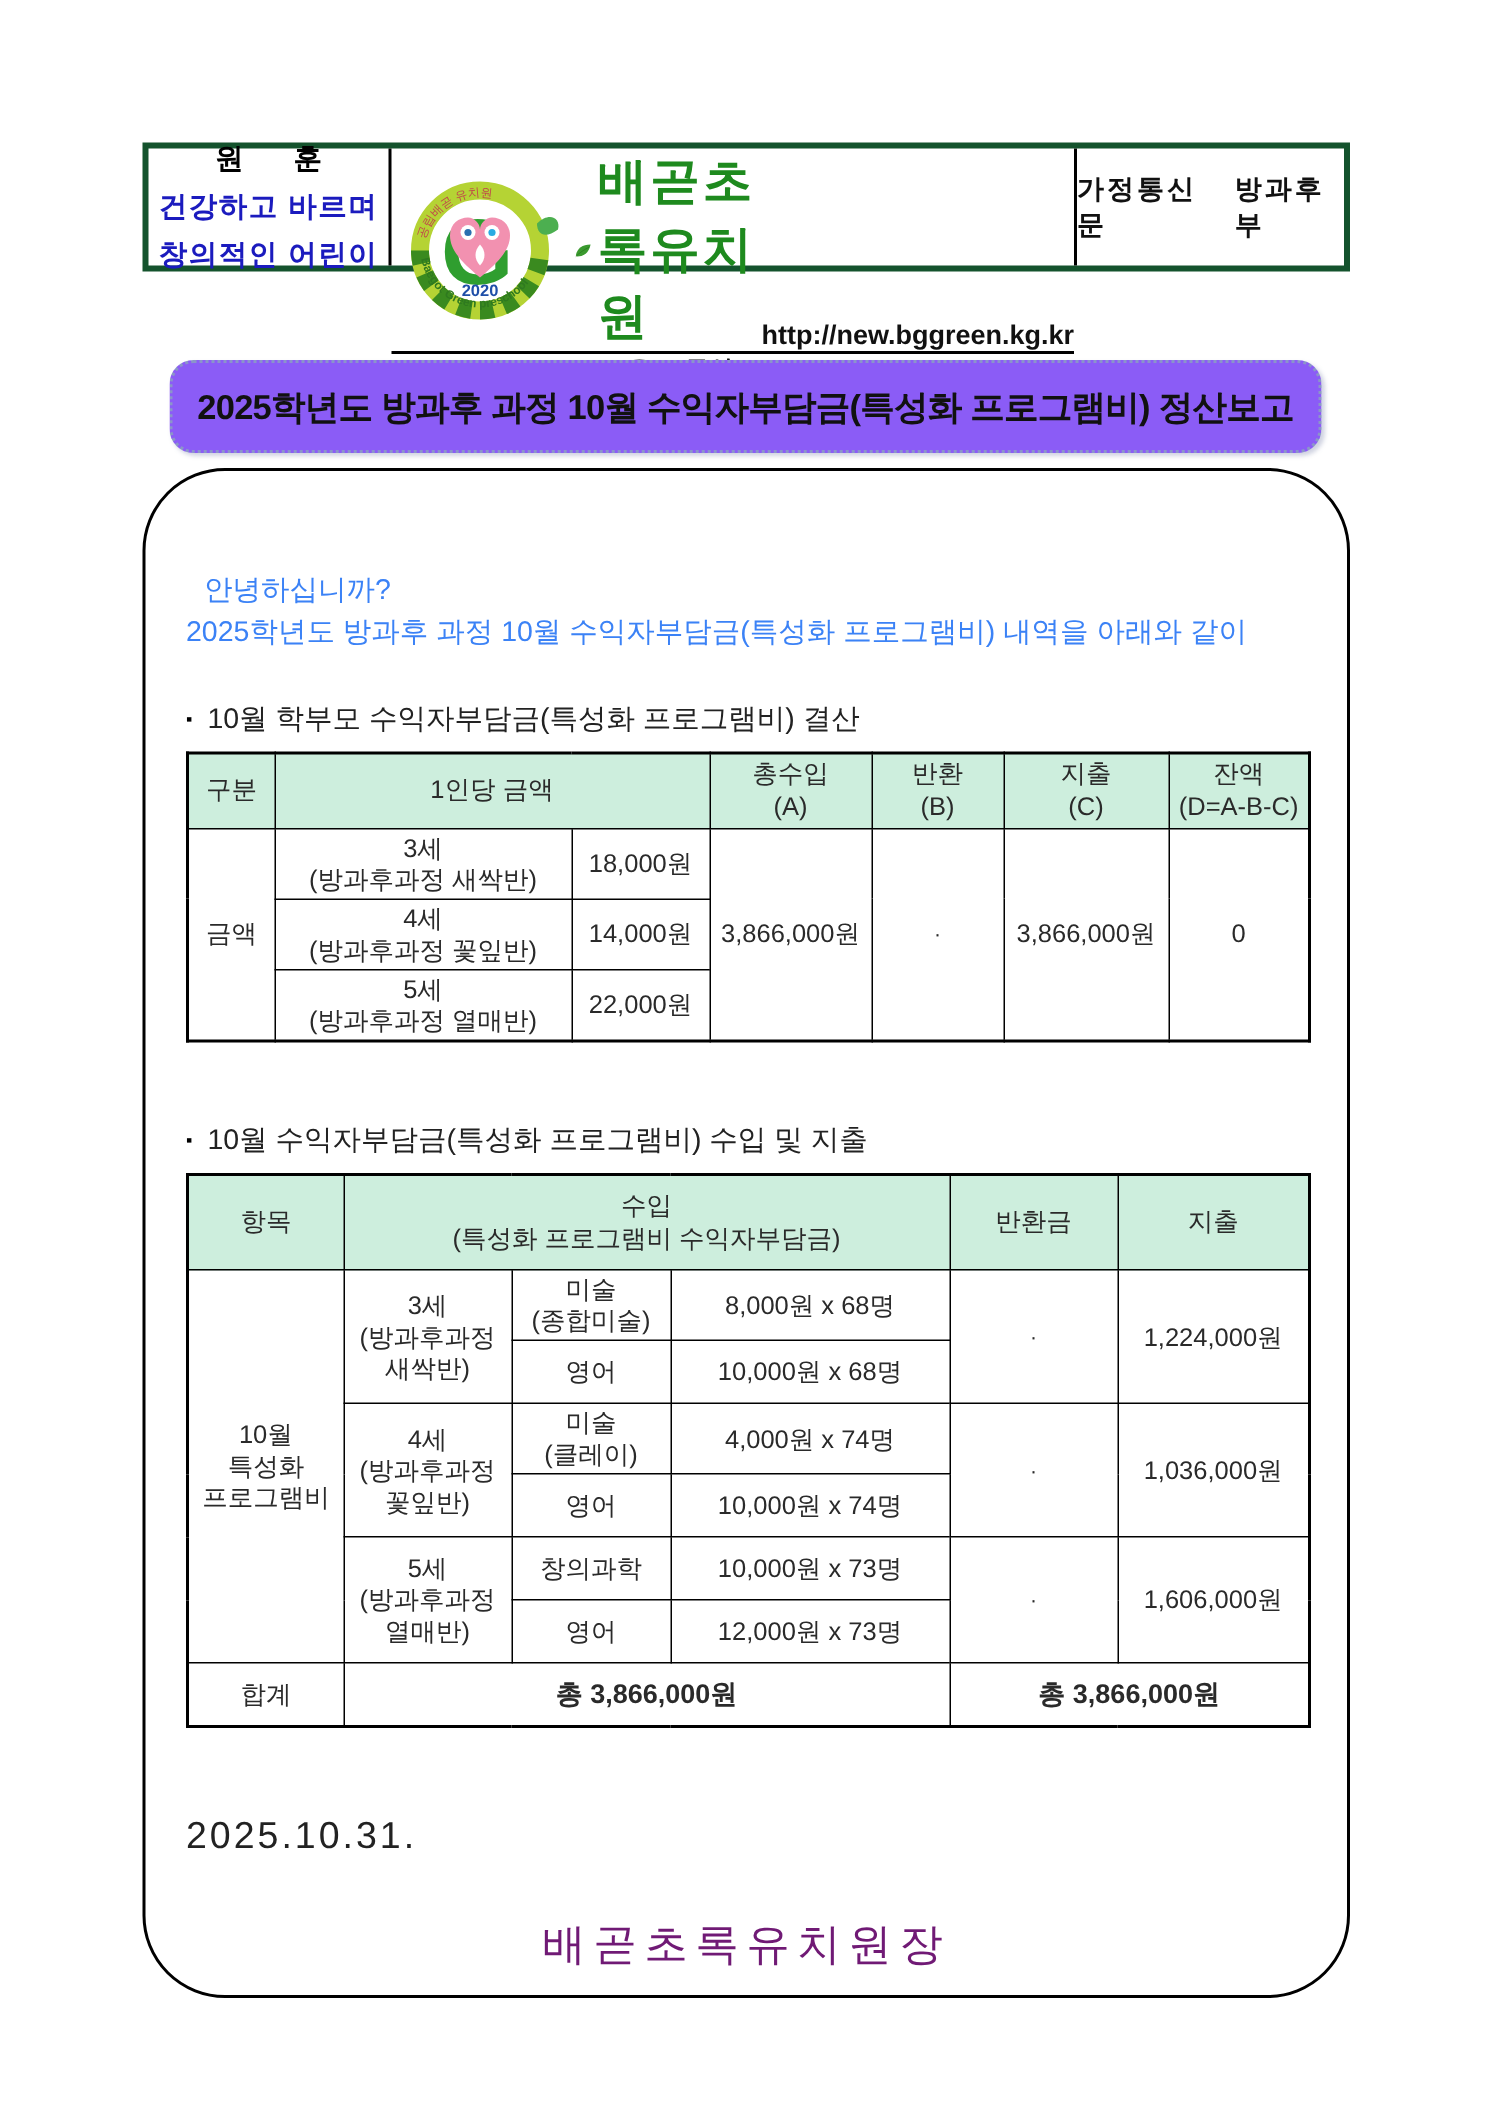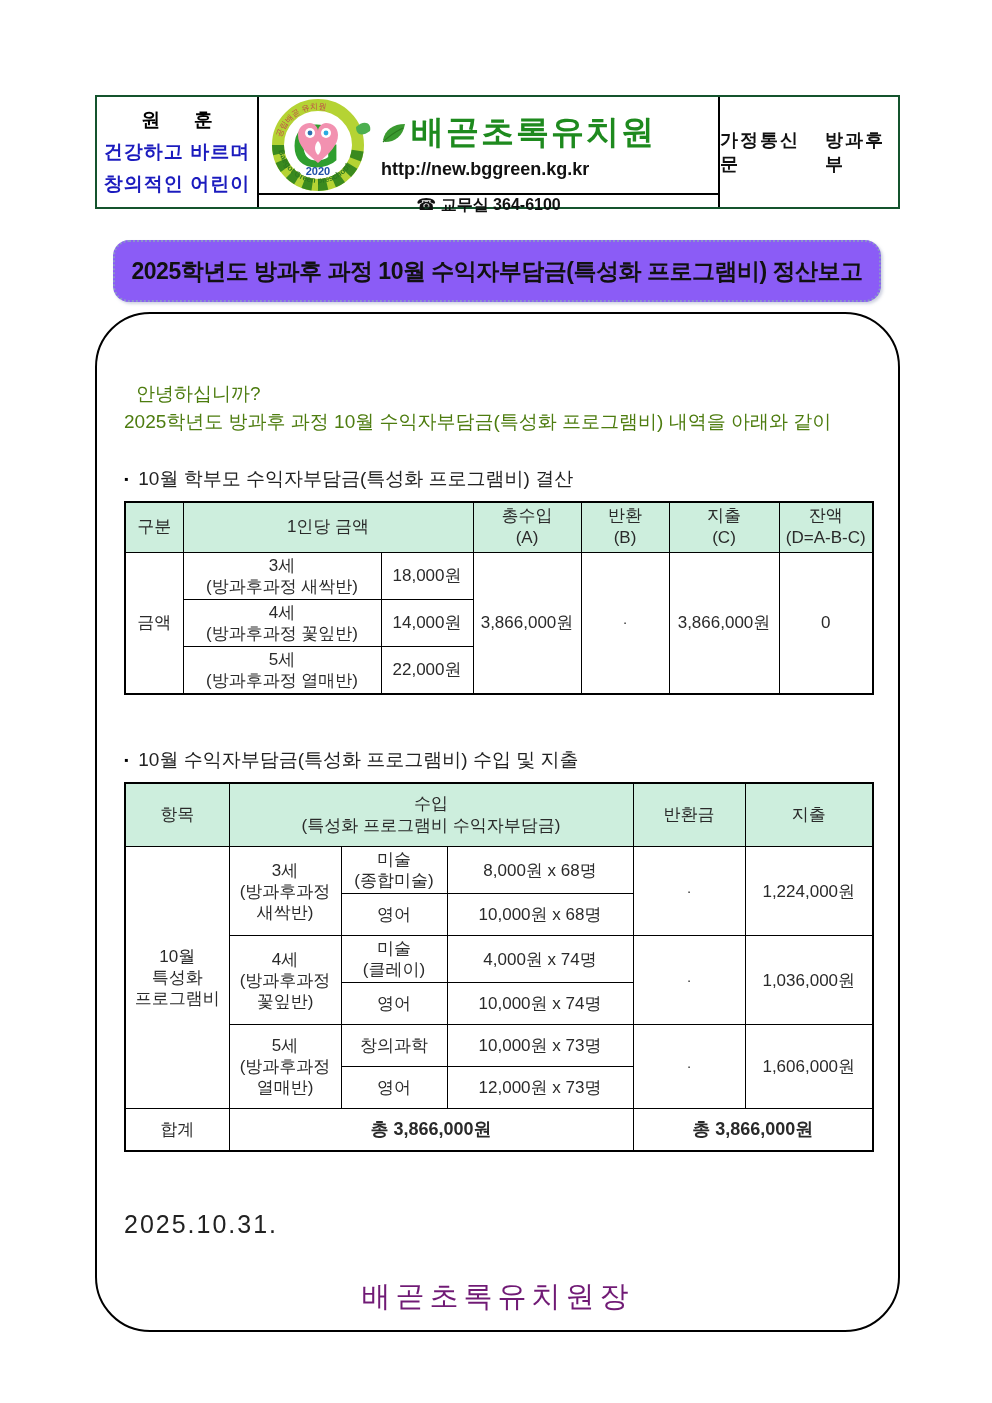--- a/index.html
+++ b/index.html
@@ -5,34 +5,34 @@
   * { margin:0; padding:0; box-sizing:border-box; }
   body {
     width:992px; height:1403px; background:#ffffff;
     font-family:"Liberation Sans","DejaVu Sans",sans-serif;
     color:#222; position:relative;
   }
   .page { position:relative; width:992px; height:1403px; }
 
   
   .masthead {
-    position:absolute; left:95px; top:95px; width:805px; height:114px;
-    border:2px solid #14532d; display:flex;
+    position:absolute; left:95px; top:95px; width:805px; height:86px;
+    border:4px solid #14532d; display:flex;
   }
   .mast-left {
     width:162px; border-right:2px solid #000;
     display:flex; flex-direction:column; justify-content:center; align-items:center;
     gap:6px; padding:4px;
   }
   .motto-title { font-size:19px; font-weight:bold; letter-spacing:14px; text-indent:14px; color:#000; }
   .motto-line  { font-size:19px; font-weight:bold; color:#1b1bbe; letter-spacing:1px; }
   .mast-center { flex:1; display:flex; flex-direction:column; border-right:2px solid #000; }
   .mast-center-top { flex:1; display:flex; align-items:center; }
   .logo-wrap { width:122px; height:100%; display:flex; align-items:center; justify-content:center; }
-  .name-block { flex:1; display:flex; flex-direction:column; align-items:flex-start; justify-content:center; }
+  .name-block { flex:1; display:flex; flex-direction:row; align-items:flex-end; justify-content:center; }
   .school-name { font-size:33px; font-weight:bold; color:#1e8a1e; letter-spacing:2px; display:flex; align-items:center; gap:4px;}
   .school-url  { font-size:18px; font-weight:bold; color:#111; margin-top:4px; }
   .phone-row {
     border-top:2px solid #000; height:26px; display:flex; align-items:center; justify-content:center;
     font-size:16px; font-weight:bold; color:#111;
   }
   .mast-right {
     width:178px; display:flex; justify-content:flex-start; align-items:center; gap:14px;
   }
   .doc-type { font-size:18px; font-weight:bold; color:#111; letter-spacing:2px; }
@@ -44,21 +44,21 @@
     display:flex; align-items:center; justify-content:center;
     box-shadow:2px 2px 3px rgba(120,130,170,.35);
   }
   .banner-text { font-size:23px; font-weight:bold; color:#111; letter-spacing:-0.5px; }
 
   
   .main-box {
     position:absolute; left:95px; top:312px; width:805px; height:1020px;
     border:2px solid #000; border-radius:55px; padding:0 27px;
   }
-  .intro { margin-top:66px; font-size:19px; line-height:28px; color:#4d7c0f; }
+  .intro { margin-top:66px; font-size:19px; line-height:28px; color:#3b82f6; }
   .intro .greet { text-indent:12px; }
 
   .bullet-line { display:flex; align-items:center; gap:10px; font-size:19px; color:#222; }
   .bullet-line .sq { font-size:12px; color:#000; }
   .b1 { margin-top:30px; }
   .b2 { margin-top:52px; }
 
   table { border-collapse:collapse; table-layout:fixed; width:748px; margin-top:9px; border:2px solid #000; }
   th, td { border:1px solid #000; text-align:center; vertical-align:middle; color:#2a2a2a; padding:2px 2px; }
   th { background:#cdeedd; font-weight:normal; font-size:17px; line-height:22px; }

